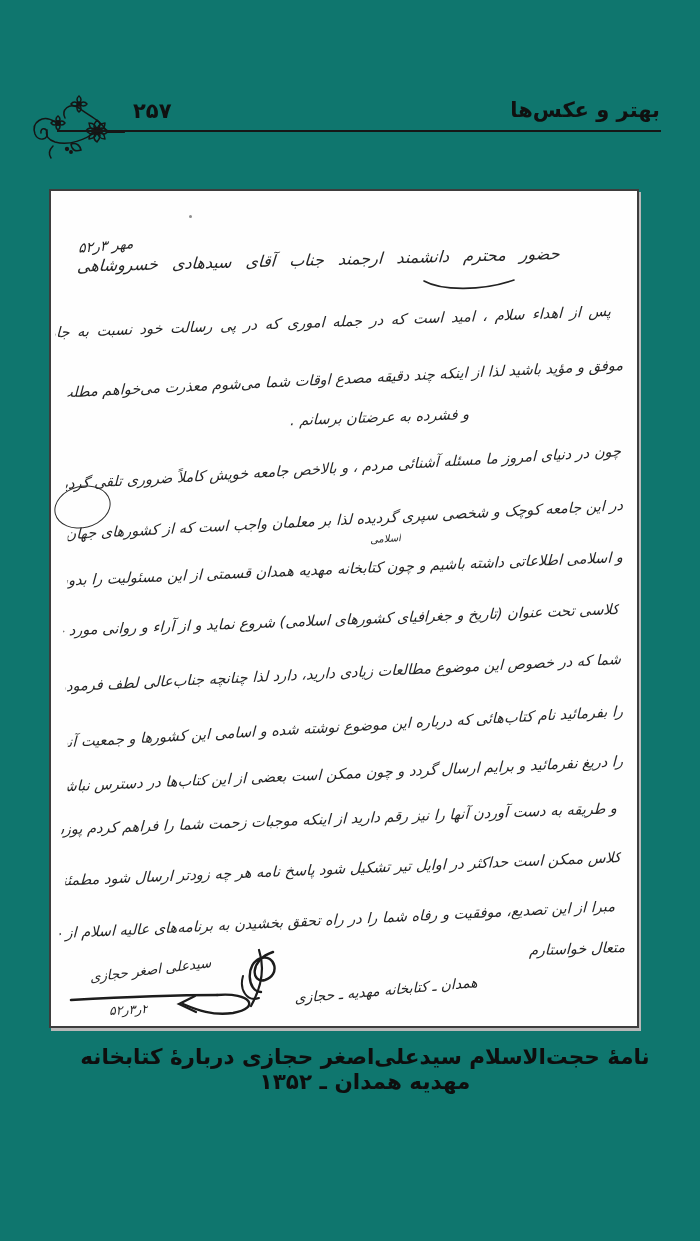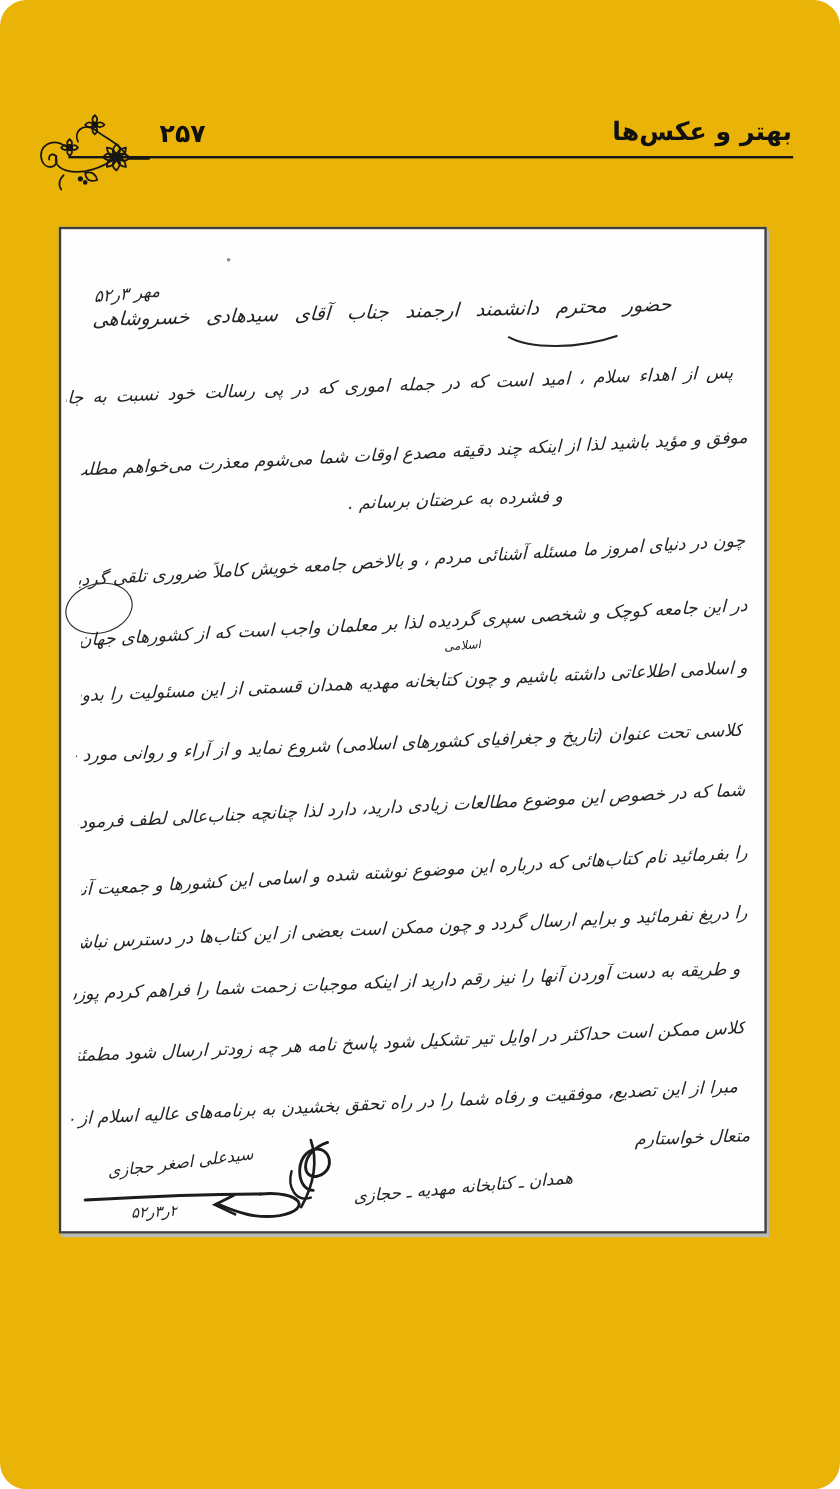--- a/index.html
+++ b/index.html
@@ -1,17 +1,17 @@
 <!DOCTYPE html>
 <html lang="fa"><head>
 <meta charset="utf-8">
 <style>
   html,body{margin:0;padding:0;background:#ffffff;}
-  .page{position:relative;width:700px;height:1241px;background:#eab308;overflow:hidden;
-        font-family:"DejaVu Sans",sans-serif;border-radius:22px;}
+  .page{position:relative;width:700px;height:1241px;background:#0f766e;overflow:hidden;
+        font-family:"DejaVu Sans",sans-serif;}
   
   .hdr-title{position:absolute;top:98px;right:40px;direction:rtl;font-size:21px;font-weight:bold;
              color:#101010;letter-spacing:0;}
   .hdr-page{position:absolute;top:99px;left:133px;font-size:21px;font-weight:bold;color:#101010;}
   .hdr-rule{position:absolute;top:130px;left:57px;width:604px;height:2px;background:#161616;}
   .ornament{position:absolute;top:92px;left:25px;width:100px;height:72px;}
   
   .doc{position:absolute;top:189px;left:49px;width:586px;height:835px;background:#fefefe;
        border:2px solid #3d3d3d;box-shadow:2px 3px 0 #b9b9b9;overflow:hidden;}
   .hw{position:absolute;direction:rtl;white-space:nowrap;overflow:hidden;max-width:556px;
@@ -113,14 +113,15 @@
       <g stroke="#1c1c1c" fill="none" stroke-linecap="round">
         <path d="M6 18 C60 15 120 13 152 13" stroke-width="2.6"></path>
         <path d="M152 13 C186 10 196 26 168 31 C148 34 132 28 118 22" stroke-width="2.4"></path>
         <path d="M130 14 L114 22 L131 30" stroke-width="2.2"></path>
       </g>
     </svg>
     <div class="hw" style="left:58px;top:810px;font-size:12.5px;transform:rotate(-3deg);">۲ر۳ر۵۲</div>
     <div class="hw" style="left:243px;top:783px;font-size:14px;transform:rotate(-5deg) skewX(-4deg);">همدان ـ کتابخانه مهدیه ـ حجازی</div>
   </div>
 
+  <div class="caption">نامهٔ حجت‌الاسلام سیدعلی‌اصغر حجازی دربارهٔ کتابخانه مهدیه همدان ـ ۱۳۵۲</div>
 
 </div>
 
 </body></html>

